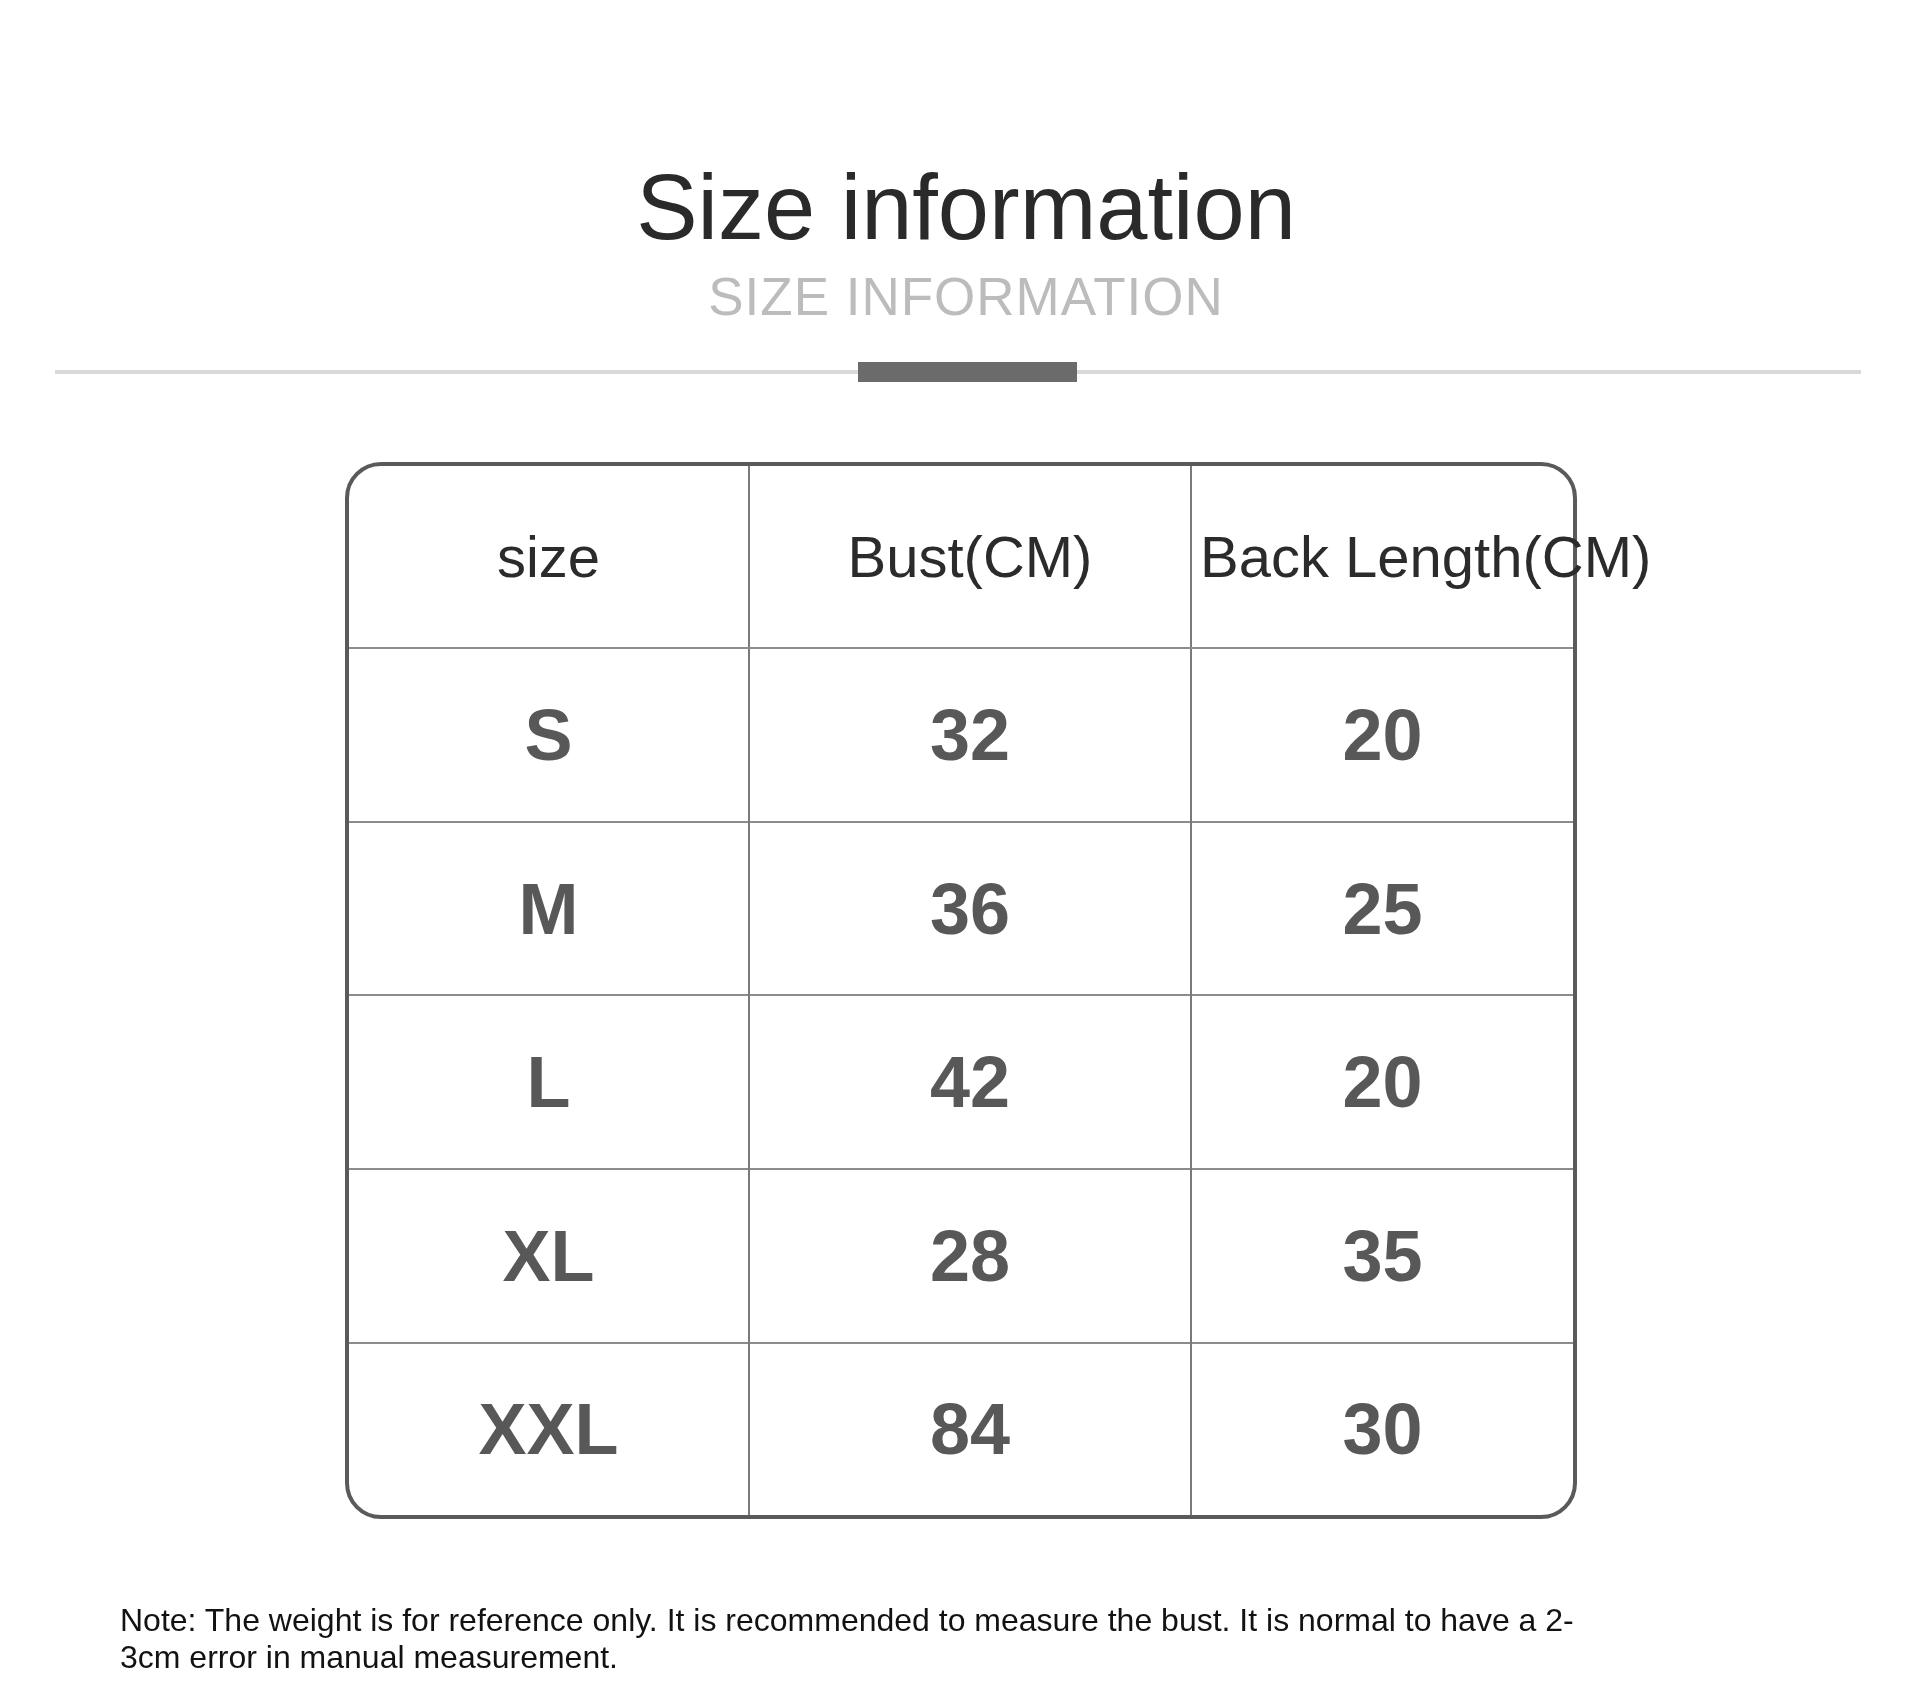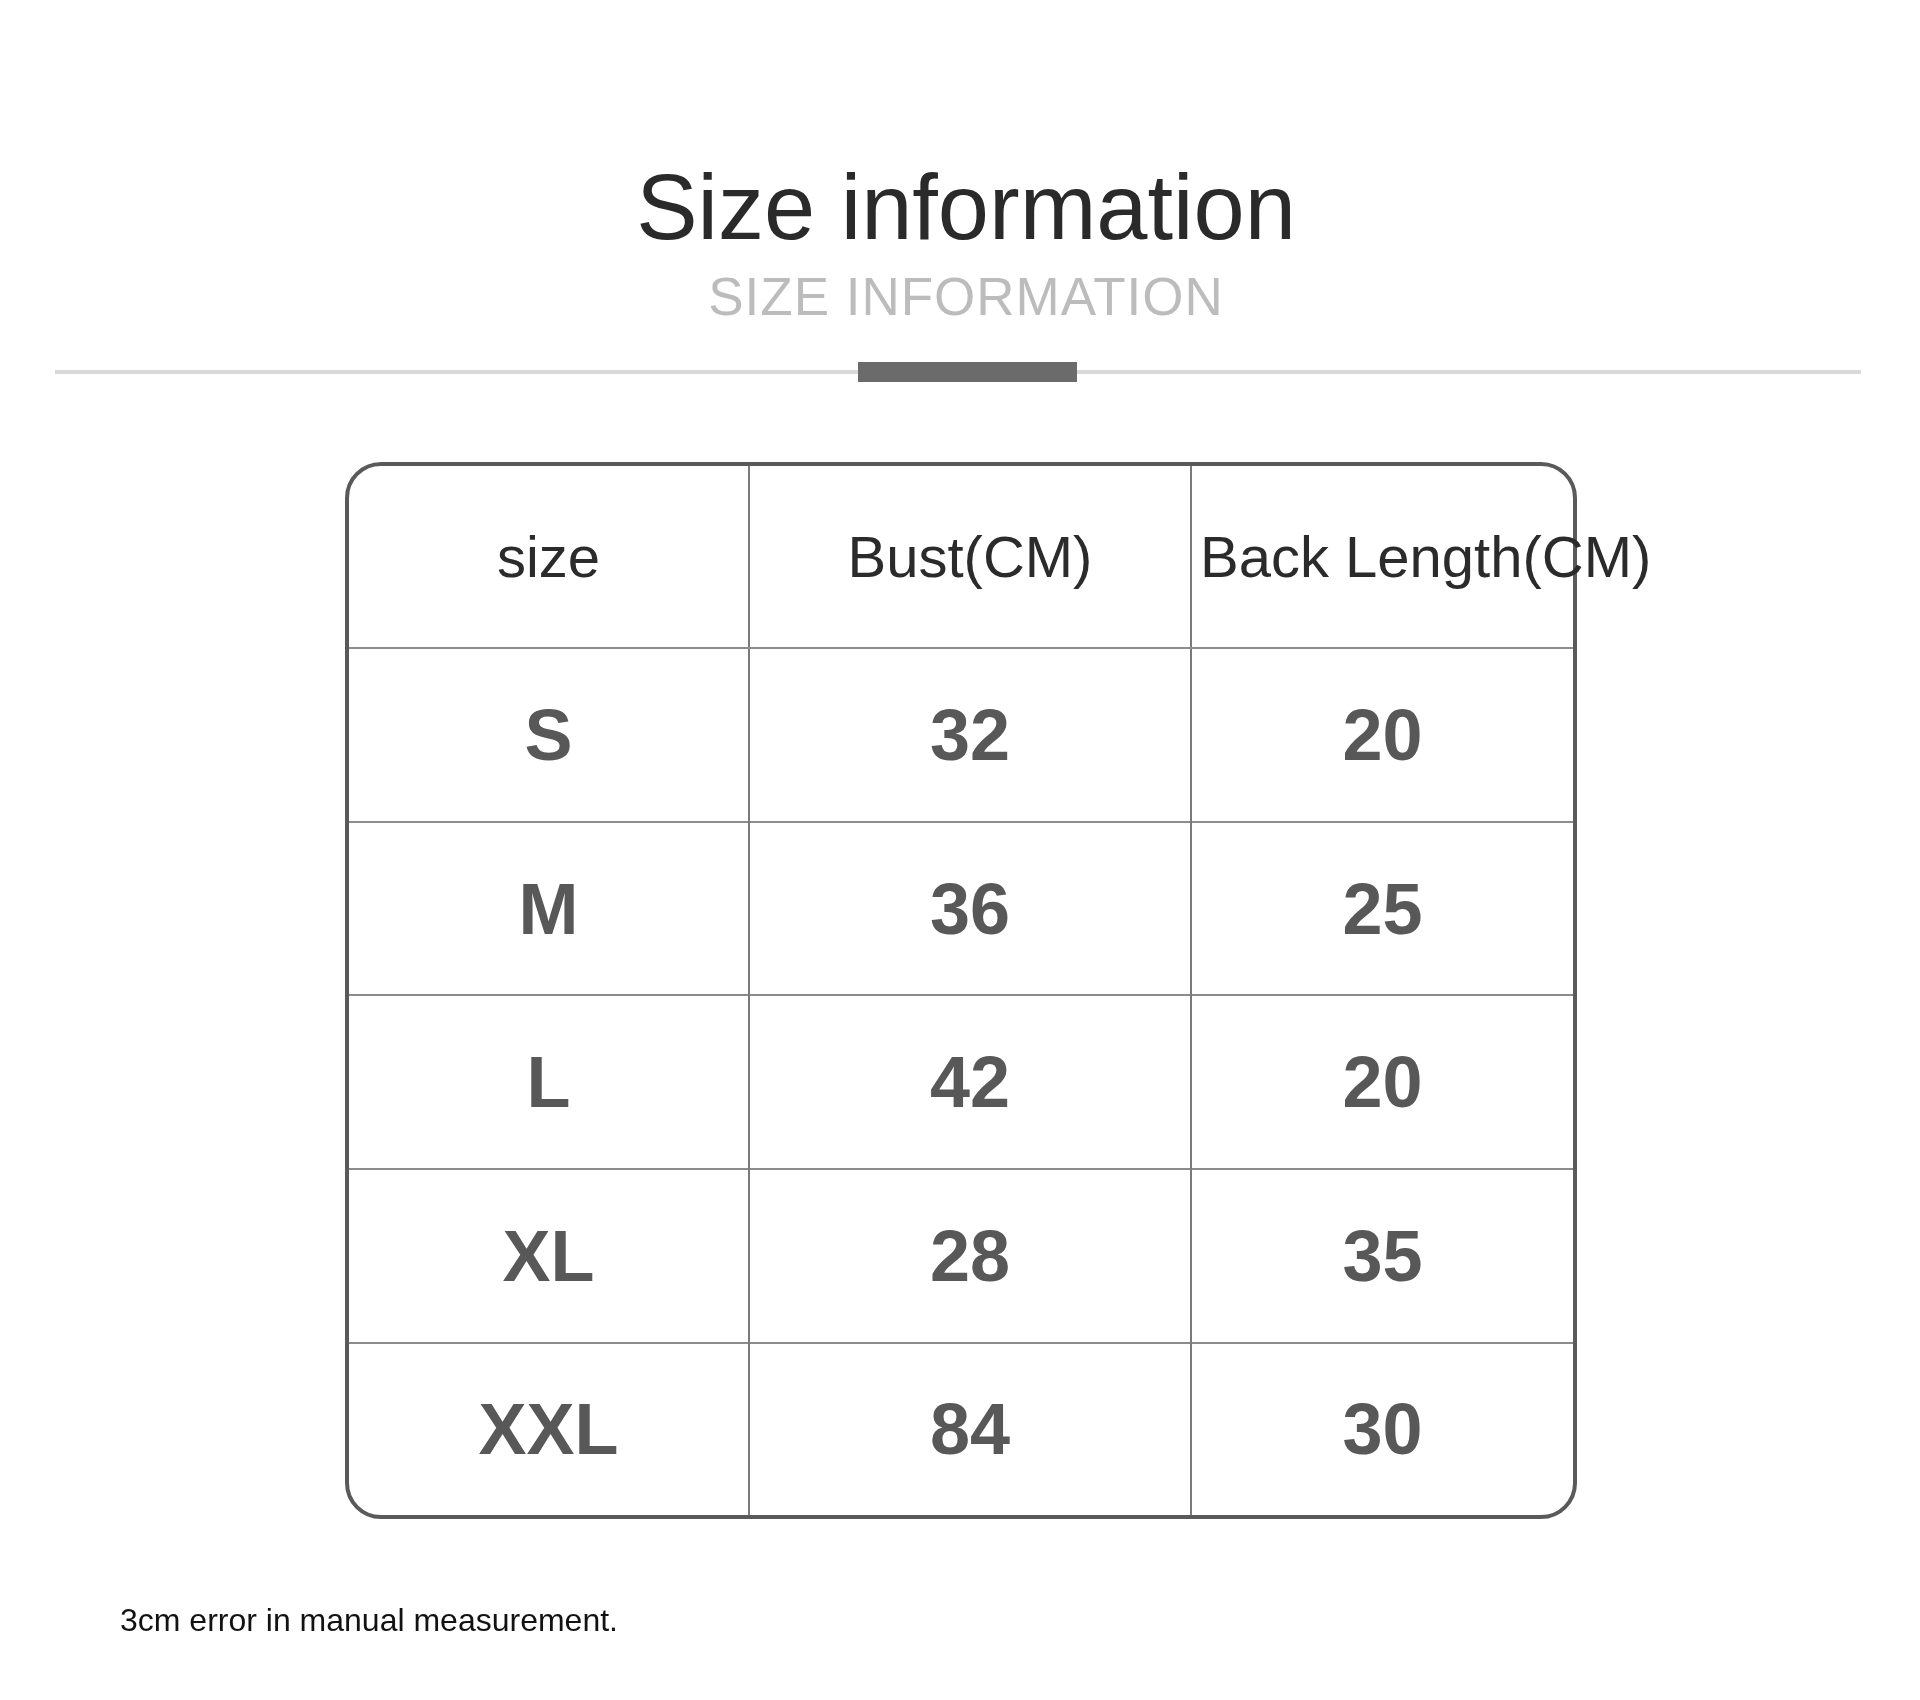--- a/index.html
+++ b/index.html
@@ -170,14 +170,15 @@
       <tr>
         <td>XXL</td>
         <td>84</td>
         <td>30</td>
       </tr>
     </tbody>
   </table>
 </div>
 
 <div class="note">
+  <div>Note: The weight is for reference only. It is recommended to measure the bust. It is normal to have a 2-</div>
   <div>3cm error in manual measurement.</div>
 </div>
 
 </body></html>

